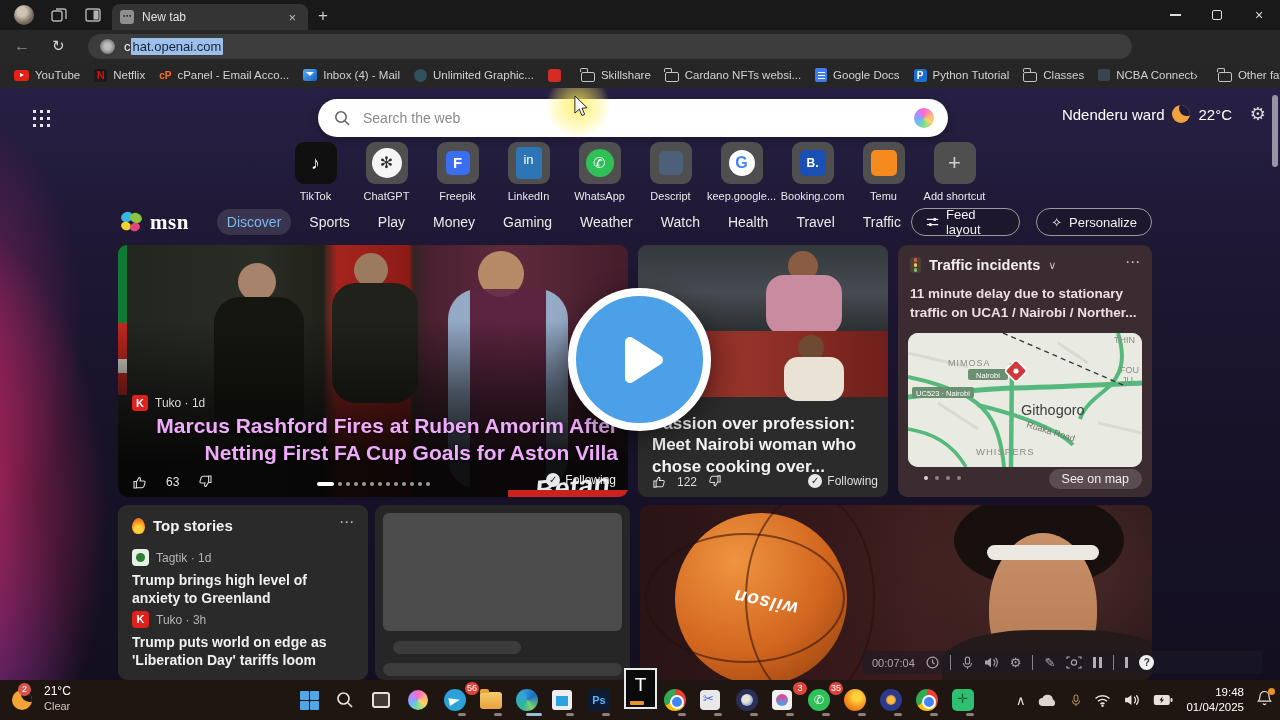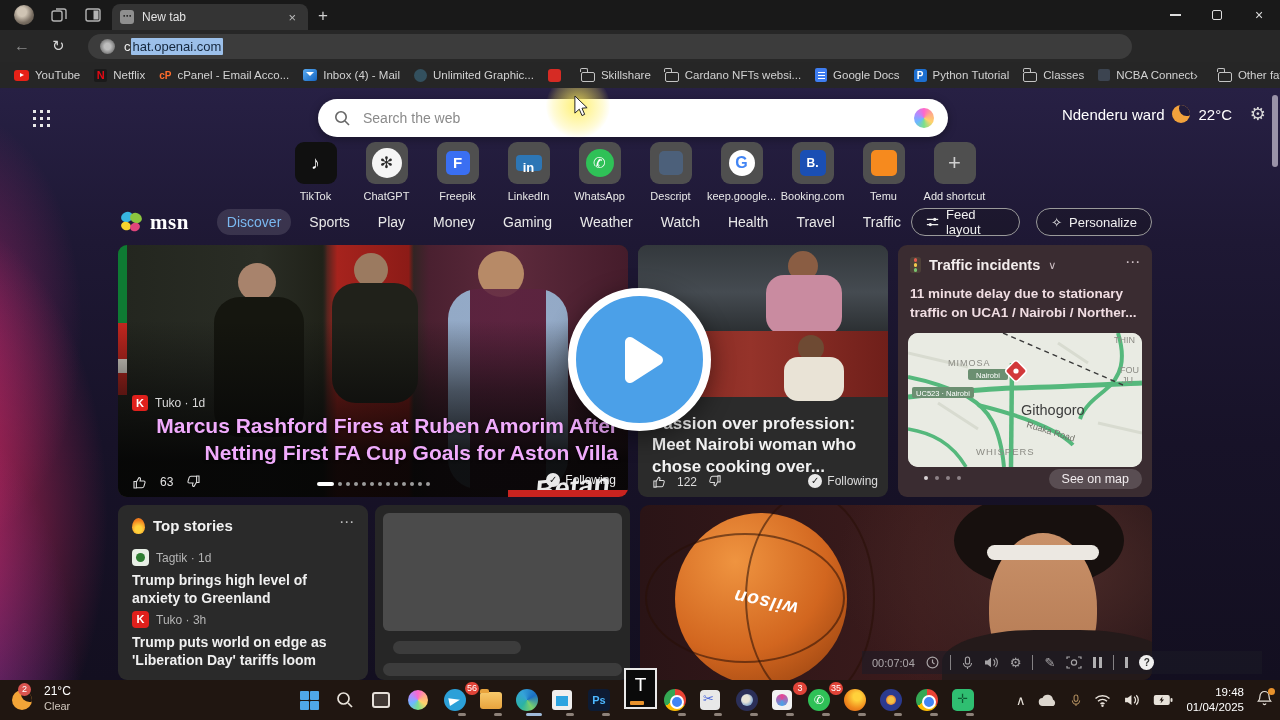--- a/index.html
+++ b/index.html
@@ -73,21 +73,21 @@
   .pgear{position:absolute;right:14px;top:15px;color:#d8d8d8;font-size:18px;}
   .scroll{position:absolute;right:2px;top:7px;width:6px;height:72px;border-radius:3px;background:#9a93a8;}
 
   .shortcuts{position:absolute;left:280px;top:54px;display:flex;}
   .sc{width:71px;display:flex;flex-direction:column;align-items:center;}
   .sctile{width:42px;height:42px;border-radius:9px;background:#4f4f4f;display:flex;align-items:center;justify-content:center;}
   .sclabel{margin-top:6px;font-size:11px;color:#e8e8e8;white-space:nowrap;}
   .tiktok{background:#101010;color:#fff;font-size:18px;}
   .gptc{width:30px;height:30px;border-radius:50%;background:#f5f5f5;color:#2b2b2b;font-size:16px;text-align:center;line-height:30px;}
   .fpk{width:24px;height:24px;border-radius:5px;background:#3a6ff2;color:#fff;font-weight:bold;font-size:15px;text-align:center;line-height:24px;}
-  .lin{width:26px;height:16px;border-radius:4px;background:#2d76b5;color:#fff;font-weight:bold;font-size:13px;text-align:center;line-height:26px;}
+  .lin{width:26px;height:32px;border-radius:4px;background:#2d76b5;color:#fff;font-weight:normal;font-size:13px;text-align:center;line-height:26px;}
   .wap{width:28px;height:28px;border-radius:50%;background:#2fc157;color:#fff;font-size:15px;text-align:center;line-height:28px;}
   .desc{width:24px;height:24px;border-radius:5px;background:#4a6f9e;opacity:.55;}
   .goo{width:26px;height:26px;border-radius:50%;background:#fff;color:#4285f4;font-weight:bold;font-size:16px;text-align:center;line-height:26px;}
   .boo{width:26px;height:26px;border-radius:5px;background:#1a4fb4;color:#fff;font-weight:bold;font-size:12px;text-align:center;line-height:26px;}
   .temu{width:26px;height:26px;border-radius:5px;background:#f68a1e;}
   .addsc{color:#cfcfcf;font-size:22px;font-weight:300;}
 
   .msnbar{position:absolute;left:118px;top:118px;width:1034px;height:32px;display:flex;align-items:center;}
   .msnlogo{display:flex;align-items:center;gap:6px;}
   .msntext{color:#fff;font-size:21px;font-weight:bold;letter-spacing:.5px;font-family:Liberation Serif, serif;}
@@ -105,21 +105,21 @@
       linear-gradient(90deg,#23261f 0%,#2a2d25 28%,#202219 40%,rgba(0,0,0,0) 41%),
       linear-gradient(90deg,rgba(0,0,0,0) 40%,#a6231d 43%,#8c1b17 57%,rgba(0,0,0,0) 58%),
       linear-gradient(90deg,rgba(0,0,0,0) 57%,#4a2030 61%,#5d2a3c 77%,#451c2b 100%);}
   .blob{position:absolute;border-radius:50%;}
   .c1shade{position:absolute;inset:0;background:linear-gradient(180deg,rgba(0,0,0,0) 30%,rgba(8,8,8,.55) 58%,rgba(5,5,5,.93) 86%);}
   .flagstripe{position:absolute;left:0;top:0;width:9px;height:150px;}
   .fs{position:absolute;left:0;width:9px;}
   .srcrow{position:absolute;left:14px;bottom:86px;display:flex;align-items:center;gap:7px;color:#d8d8d8;font-size:12px;}
   .tukoic{width:16px;height:16px;border-radius:3px;background:#e0201c;color:#fff;font-weight:bold;font-size:11px;text-align:center;line-height:16px;}
   .c1head{position:absolute;left:14px;bottom:30px;width:486px;color:#f0abfc;font-size:21px;font-weight:bold;line-height:1.28;text-shadow:0 1px 3px rgba(0,0,0,.6);text-align:right;}
-  .actions{position:absolute;left:14px;bottom:7px;display:flex;align-items:center;gap:12px;color:#e2e2e2;font-size:12px;}
+  .actions{position:absolute;left:14px;bottom:7px;display:flex;align-items:center;gap:18px;color:#e2e2e2;font-size:12px;}
   .dots{position:absolute;left:0;right:0;bottom:11px;display:flex;align-items:center;justify-content:center;gap:4px;}
   .dot{width:4px;height:4px;border-radius:2px;background:#9c9c9c;}
   .dot.active{width:17px;background:#fff;}
   .following{position:absolute;right:12px;bottom:10px;display:flex;align-items:center;gap:5px;color:#eee;font-size:12px;}
   .folcheck{width:14px;height:14px;border-radius:50%;background:#e9e9e9;color:#222;font-size:10px;line-height:14px;text-align:center;}
   .betan{position:absolute;right:18px;bottom:-6px;color:rgba(255,255,255,.92);font-size:27px;font-weight:bold;font-style:italic;transform:rotate(-6deg);}
   .redbar{position:absolute;right:0;bottom:0;width:120px;height:7px;background:#c8231f;}
   
   .c2{left:638px;top:157px;width:250px;height:252px;background:#2b2b2b;}
   .c2top{position:absolute;left:0;top:0;width:250px;height:86px;background:linear-gradient(180deg,#33383c 0%,#454b51 55%,#2c3033 100%);}

